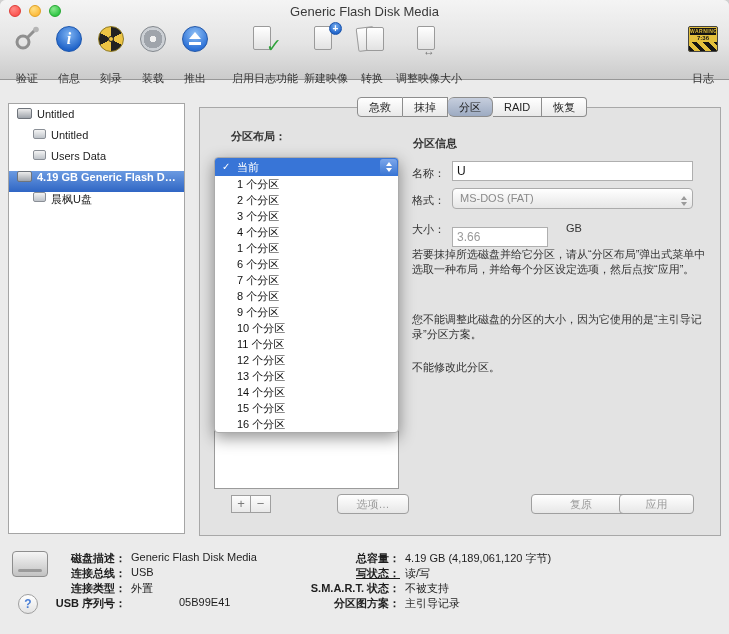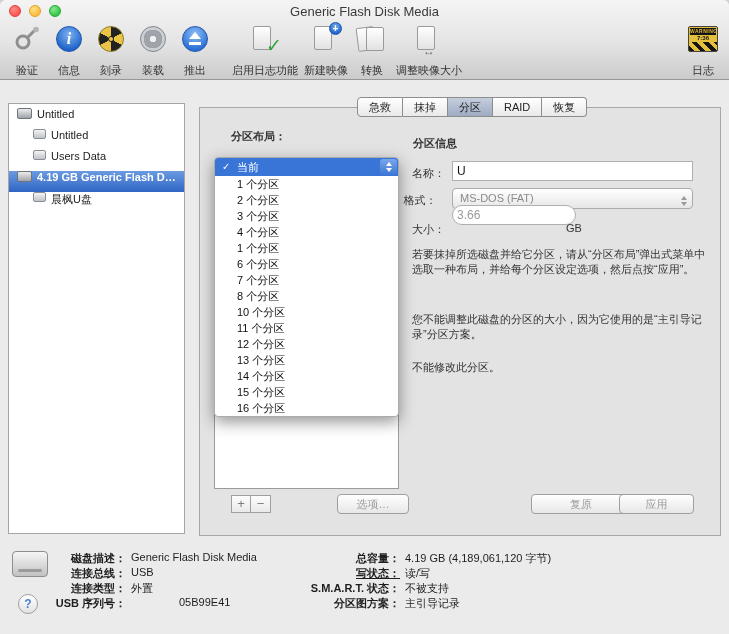--- a/index.html
+++ b/index.html
@@ -12,21 +12,21 @@
     background:linear-gradient(#f4f4f4,#e4e4e4 55%,#cbcbcb);border-bottom:1px solid #979797;}
   .wtitle{position:absolute;top:4px;left:0;width:100%;text-align:center;font-size:13px;color:#3a3a3a;}
   .traffic{position:absolute;left:9px;top:5px;display:flex;gap:8px;}
   .tl{width:12px;height:12px;border-radius:50%;display:inline-block;}
   .tl.red{background:radial-gradient(circle at 35% 30%,#ff8a85,#fc5753 70%);border:1px solid #dd3a35;}
   .tl.yellow{background:radial-gradient(circle at 35% 30%,#ffe084,#fdbc40 70%);border:1px solid #dfa023;}
   .tl.green{background:radial-gradient(circle at 35% 30%,#8ce88f,#33c748 70%);border:1px solid #23a730;}
   .toolbar{position:absolute;left:6px;top:22px;right:6px;height:57px;display:flex;align-items:flex-start;}
   .titem{display:flex;flex-direction:column;align-items:center;margin:1px 3px 0 3px;cursor:default;}
   .ticon{height:32px;width:36px;display:flex;align-items:center;justify-content:center;position:relative;}
-  .tlabel{font-size:11px;color:#333;margin-top:8px;white-space:nowrap;}
+  .tlabel{font-size:11px;color:#333;margin-top:16px;white-space:nowrap;}
   .gap-right{margin-right:16px;}
   .push-right{margin-left:auto;margin-right:2px;}
 
   
   .info-circle{width:26px;height:26px;border-radius:50%;
     background:radial-gradient(circle at 50% 32%,#7db3f2,#1e62c8 75%);border:1px solid #1b55ad;
     color:#fff;font:italic bold 16px "Liberation Serif",serif;display:flex;align-items:center;justify-content:center;}
   .burn-circle{width:26px;height:26px;border-radius:50%;position:relative;border:1px solid #8f7a20;
     background:conic-gradient(#222 0 60deg,#ecc445 60deg 120deg,#222 120deg 180deg,#ecc445 180deg 240deg,#222 240deg 300deg,#ecc445 300deg 360deg);}
   .burn-circle::after{content:"";position:absolute;inset:9px;border-radius:50%;background:#ecc445;border:1px solid #222;}
@@ -61,21 +61,21 @@
   .vol-ic{width:13px;height:10px;border-radius:2px;flex:0 0 auto;margin-right:5px;
     background:linear-gradient(#f4f4f4,#bfc4ca);border:1px solid #8a8f96;}
 
   
   .panel{position:absolute;left:199px;top:107px;width:522px;height:429px;border:1px solid #a8a8a8;background:#e3e3e3;}
   .tabs{position:absolute;left:357px;top:97px;display:flex;z-index:5;}
   .seg{height:20px;line-height:18px;padding:0 11px;font-size:11px;color:#222;
     background:linear-gradient(#ffffff,#e9e9e9);border:1px solid #8d8d8d;border-left:none;}
   .seg:first-child{border-left:1px solid #8d8d8d;border-radius:4px 0 0 4px;}
   .seg:last-child{border-radius:0 4px 4px 0;}
-  .seg.active{background:linear-gradient(#c6cedd,#9dabc2);}
+  .seg.active{background:linear-gradient(#c6cedd,#9dabc2);border-radius:6px;}
 
   .lbl{position:absolute;font-size:11px;color:#333;}
   .lbl.b{font-weight:bold;}
   .lbl.r{text-align:right;}
 
   .pbox{position:absolute;left:214px;top:181px;width:185px;height:308px;background:#fff;border:1px solid #9b9b9b;}
 
   .pm{position:absolute;left:231px;top:495px;display:flex;}
   .pmbtn{width:20px;height:18px;border:1px solid #9f9f9f;background:linear-gradient(#fdfdfd,#e9e9e9);
     font-size:13px;line-height:15px;text-align:center;color:#7a7a7a;}
@@ -257,31 +257,31 @@
     <div class="pmbtn">+</div>
     <div class="pmbtn">−</div>
   </div>
   <div class="btn" style="left:337px;top:494px;width:72px;">选项…</div>
 
   <div class="lbl b" style="left:413px;top:136px;">分区信息</div>
 
   <div class="lbl r" style="left:395px;top:166px;width:50px;">名称：</div>
   <input class="field" style="left: 452px; top: 161px; width: 241px; height: 20px;" value="U">
 
-  <div class="lbl r" style="left:395px;top:193px;width:50px;text-align:center;">格式：</div>
+  <div class="lbl r" style="left:395px;top:193px;width:50px;">格式：</div>
   <div class="popupctl">
     <span>MS-DOS (FAT)</span>
     <span class="pp-arrows">
         <span class="tri-up"></span>
         <span class="tri-down"></span>
       </span>
   </div>
 
   <div class="lbl r" style="left:395px;top:222px;width:50px;">大小：</div>
-  <input class="field dim" style="left: 452px; top: 205px; width: 124px; height: 20px; border-radius: 10px;" value="3.66">
+  <input class="field dim" style="left: 452px; top: 227px; width: 96px; height: 20px;" value="3.66">
   <div class="lbl" style="left:566px;top:222px;">GB</div>
 
   <div class="para" style="top:312px;">您不能调整此磁盘的分区的大小，因为它使用的是“主引导记录”分区方案。</div>
   <div class="para" style="top:247px;">若要抹掉所选磁盘并给它分区，请从“分区布局”弹出式菜单中选取一种布局，并给每个分区设定选项，然后点按“应用”。</div>
   <div class="para" style="top:360px;">不能修改此分区。</div>
 
   <div class="btn" style="left:531px;top:494px;width:100px;">复原</div>
   <div class="btn" style="left:619px;top:494px;width:75px;">应用</div>
 
   <div class="pmenu">
@@ -294,20 +294,21 @@
         </span>
     </div>
     <div class="mi">1 个分区</div>
     <div class="mi">2 个分区</div>
     <div class="mi">3 个分区</div>
     <div class="mi">4 个分区</div>
     <div class="mi">1 个分区</div>
     <div class="mi">6 个分区</div>
     <div class="mi">7 个分区</div>
     <div class="mi">8 个分区</div>
+    <div class="mi">9 个分区</div>
     <div class="mi">10 个分区</div>
     <div class="mi">11 个分区</div>
     <div class="mi">12 个分区</div>
     <div class="mi">13 个分区</div>
     <div class="mi">14 个分区</div>
     <div class="mi">15 个分区</div>
     <div class="mi">16 个分区</div>
   </div>
 
   <div class="fdisk"></div>

